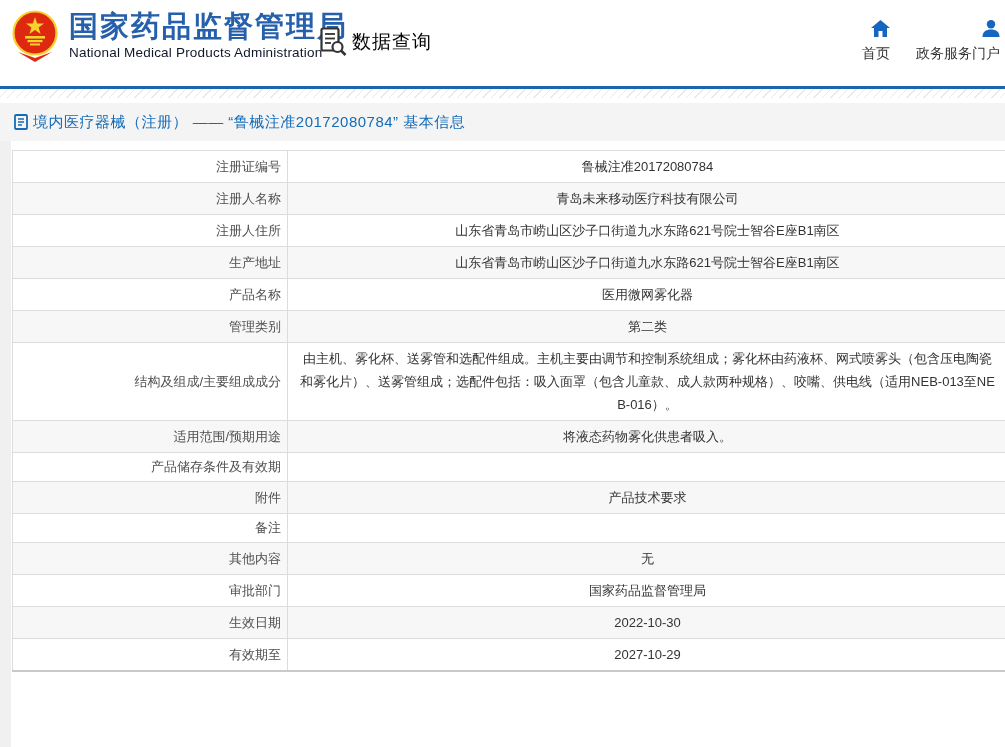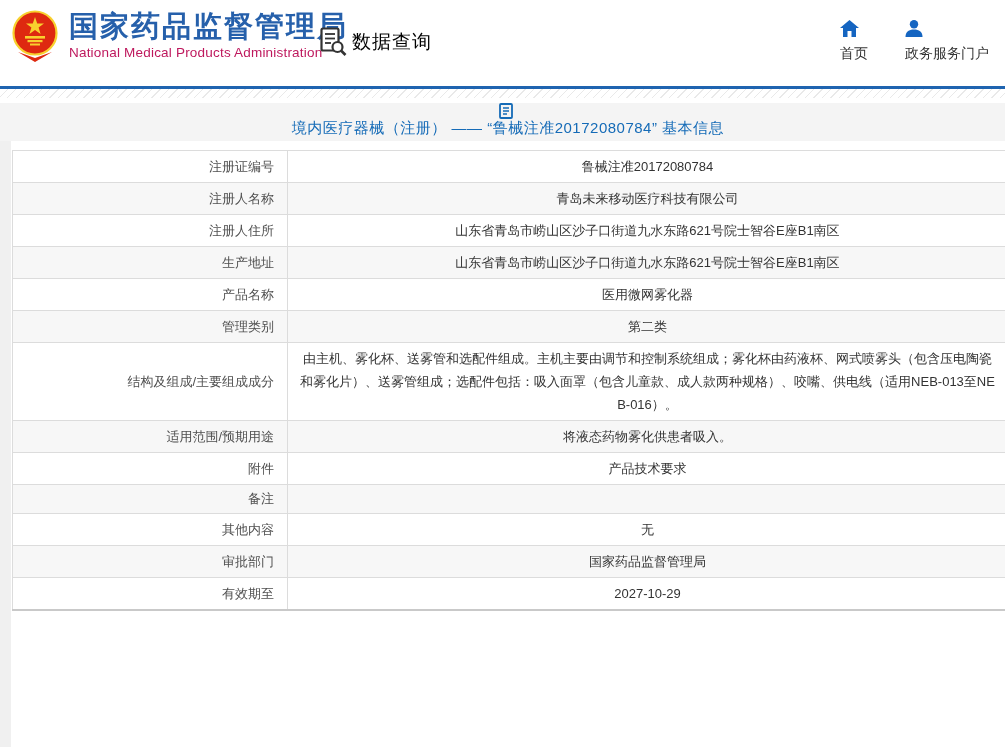--- a/index.html
+++ b/index.html
@@ -9,43 +9,43 @@
     background:#ffffff;
     font-family:"Liberation Sans","DejaVu Sans",sans-serif;
     overflow:hidden;
   }
   
   .header { position:absolute; top:0; left:0; width:798px; height:86px; background:#fff; }
   .logo-block { position:absolute; left:12px; top:8px; display:flex; align-items:center; cursor:pointer; }
   .emblem { width:46px; height:54px; }
   .org-names { margin-left:11px; }
   .org-cn { font-size:29px; font-weight:bold; color:#2660ab; letter-spacing:2px; line-height:32px; }
-  .org-en { font-size:13.5px; color:#be185d; margin-top:3px; letter-spacing:0.2px; }
+  .org-en { font-size:13.5px; color:#0f172a; margin-top:3px; letter-spacing:0.2px; }
   .data-query { position:absolute; left:320px; top:27px; display:flex; align-items:center; cursor:pointer; }
   .data-query-text { font-size:19px; color:#000000; margin-left:5px; letter-spacing:1px; }
-  .top-nav-item { position:absolute; top:20px; display:flex; flex-direction:column; align-items:flex-start; cursor:pointer; }
+  .top-nav-item { position:absolute; top:20px; display:flex; flex-direction:column; align-items:flex-end; cursor:pointer; }
   .nav-home { left:840px; width:50px; }
   .nav-portal { left:905px; width:95px; }
   .top-nav-item .nav-label { font-size:14px; color:#333; margin-top:8px; white-space:nowrap; }
   
   .blue-line { position:absolute; top:86px; left:0; width:1005px; height:3px; background:#1f64b0; }
   .hatch-band { position:absolute; top:89px; left:0; width:1005px; height:9px;
     background:repeating-linear-gradient(135deg,#ffffff 0 5px,#e9e9e9 5px 6px); }
   
   .breadcrumb { position:absolute; top:103px; left:0; width:1005px; height:38px;
-    background:#f4f4f4; display:flex; align-items:center; padding-left:6px;flex-direction:column; }
+    background:#f4f4f4; display:flex; align-items:center; padding-left:14px; }
   .breadcrumb-text { font-size:15px; color:#156bb7; margin-left:5px; letter-spacing:0.5px; }
   
   .left-gutter { position:absolute; top:141px; left:0; width:11px; height:606px; background:#f0f0f0; }
   
   .reg-table { position:absolute; top:150px; left:12px; width:993px;
     border-collapse:collapse; table-layout:fixed; font-size:13px; }
   .reg-table td { border:1px solid #dcdcdc; border-right:none; vertical-align:middle; }
   .reg-table td.cell-label { width:275px; border-right:1px solid #dcdcdc; text-align:right;
-    padding:3px 13px 3px 4px; color:#4f4f4f; }
+    padding:3px 6px 3px 4px; color:#4f4f4f; }
   .reg-table td.cell-value { text-align:center; padding:4px 10px 4px 12px; color:#333; line-height:23px; word-break:break-all; }
   .reg-table tr { height:29px; }
   .reg-table tr:nth-child(even) { background:#f7f7f7; }
   .reg-table tr:nth-child(odd) { background:#ffffff; }
   .reg-table tr:last-child td { border-bottom:2px solid #c9c9c9; }
   .icon { display:inline-flex; align-items:center; justify-content:center; }
 </style>
 </head>
 <body>
 
@@ -146,34 +146,42 @@
     </tr>
     <tr>
       <td class="cell-label">结构及组成/主要组成成分</td>
       <td class="cell-value">由主机、雾化杯、送雾管和选配件组成。主机主要由调节和控制系统组成；雾化杯由药液杯、网式喷雾头（包含压电陶瓷和雾化片）、送雾管组成；选配件包括：吸入面罩（包含儿童款、成人款两种规格）、咬嘴、供电线（适用NEB-013至NEB-016）。</td>
     </tr>
     <tr>
       <td class="cell-label">适用范围/预期用途</td>
       <td class="cell-value">将液态药物雾化供患者吸入。</td>
     </tr>
     <tr>
+      <td class="cell-label">产品储存条件及有效期</td>
+      <td class="cell-value"></td>
+    </tr>
+    <tr>
       <td class="cell-label">附件</td>
       <td class="cell-value">产品技术要求</td>
     </tr>
     <tr>
       <td class="cell-label">备注</td>
       <td class="cell-value"></td>
     </tr>
     <tr>
       <td class="cell-label">其他内容</td>
       <td class="cell-value">无</td>
     </tr>
     <tr>
       <td class="cell-label">审批部门</td>
       <td class="cell-value">国家药品监督管理局</td>
     </tr>
     <tr>
+      <td class="cell-label">生效日期</td>
+      <td class="cell-value">2022-10-30</td>
+    </tr>
+    <tr>
       <td class="cell-label">有效期至</td>
       <td class="cell-value">2027-10-29</td>
     </tr>
 
   </tbody>
 </table>
 
 </body></html>

